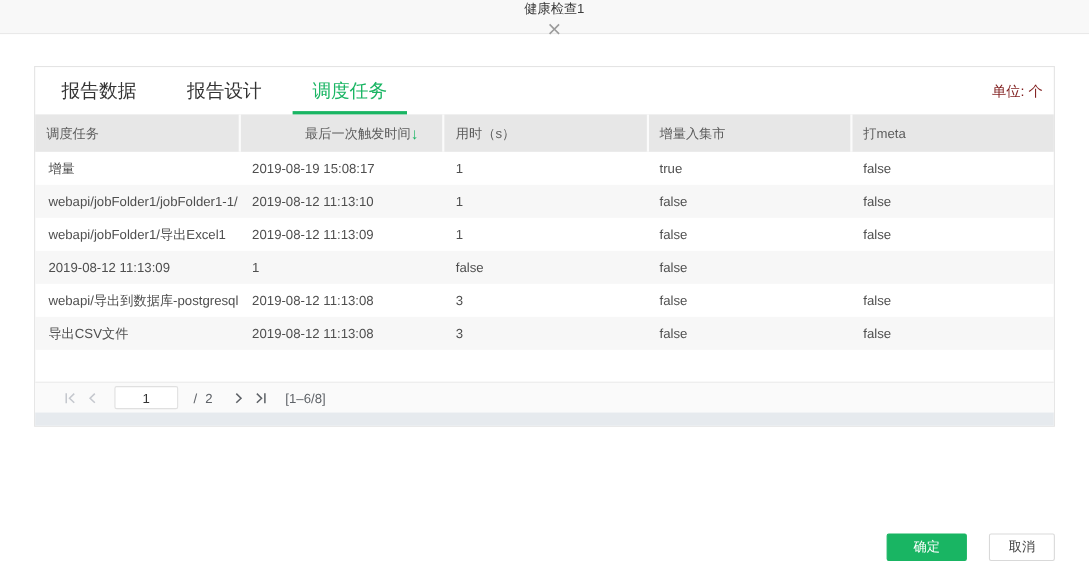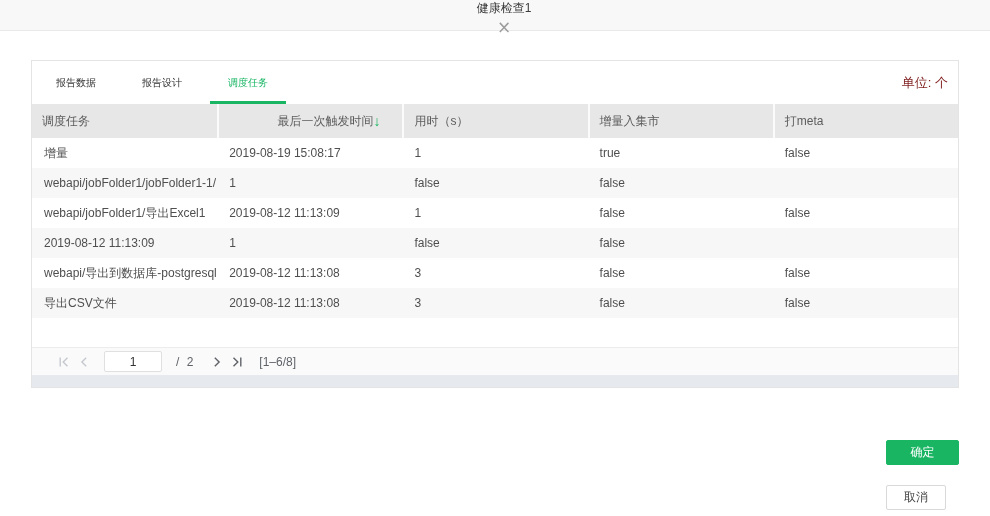--- a/index.html
+++ b/index.html
@@ -29,21 +29,21 @@
   
   .panel{
     position:absolute;left:31px;top:60px;width:928px;
     border:1px solid var(--border);background:#fff;
   }
   .tabs-row{
     height:43px;display:flex;align-items:stretch;padding:0 8px 0 6px;
   }
   .tab{
     display:flex;align-items:center;padding:3px 18px 0 18px;margin-right:10px;
-    font-size:10px;color:#333;cursor:pointer;border-bottom:3px solid transparent;
+    font-size:17px;color:#333;cursor:pointer;border-bottom:3px solid transparent;
   }
   .tab.active{color:var(--accent);border-bottom-color:var(--accent);}
   .unit{
     margin-left:auto;align-self:center;font-size:13px;color:#7f1d1d;padding-right:2px;
   }
   
   .thead{display:flex;height:34px;background:var(--header-bg);}
   .th{
     flex:0 0 20%;display:flex;align-items:center;padding:0 10px;
     color:#5c5c5c;font-size:12px;cursor:pointer;
@@ -73,21 +73,21 @@
     width:58px;height:21px;border:1px solid #e0e0e0;border-radius:2px;
     background:#fff;text-align:center;font-size:12px;color:#333;
     margin:0 14px 0 8px;outline:none;
     font-family:"Liberation Sans","DejaVu Sans",sans-serif;
   }
   .pg-total{margin-right:14px;letter-spacing:2px;}
   .pg-range{margin-left:10px;}
   
   .hscrollbar{height:12px;background:#e6eaee;cursor:pointer;}
   
-  .footer{position:absolute;right:31px;bottom:6px;display:flex;gap:20px;flex-direction:column;}
+  .footer{position:absolute;right:31px;bottom:6px;display:flex;gap:20px;}
   .btn{
     height:25px;font-size:12px;border-radius:2px;cursor:pointer;
     font-family:"Liberation Sans","DejaVu Sans",sans-serif;
   }
   .btn-ok{width:73px;background:var(--accent);border:1px solid var(--accent);color:#fff;}
   .btn-cancel{width:60px;background:#fff;border:1px solid #d9d9d9;color:#444;}
 </style>
 </head>
 <body>
 
@@ -121,20 +121,21 @@
       <div class="tr">
         <div class="td">增量</div>
         <div class="td">2019-08-19 15:08:17</div>
         <div class="td">1</div>
         <div class="td">true</div>
         <div class="td">false</div>
       </div>
 
       <div class="tr odd">
         <div class="td">webapi/jobFolder1/jobFolder1-1/</div>
+        <div class="td">2019-08-12 11:13:10</div>
         <div class="td">1</div>
         <div class="td">false</div>
         <div class="td">false</div>
       </div>
 
       <div class="tr">
         <div class="td">webapi/jobFolder1/导出Excel1</div>
         <div class="td">2019-08-12 11:13:09</div>
         <div class="td">1</div>
         <div class="td">false</div>

